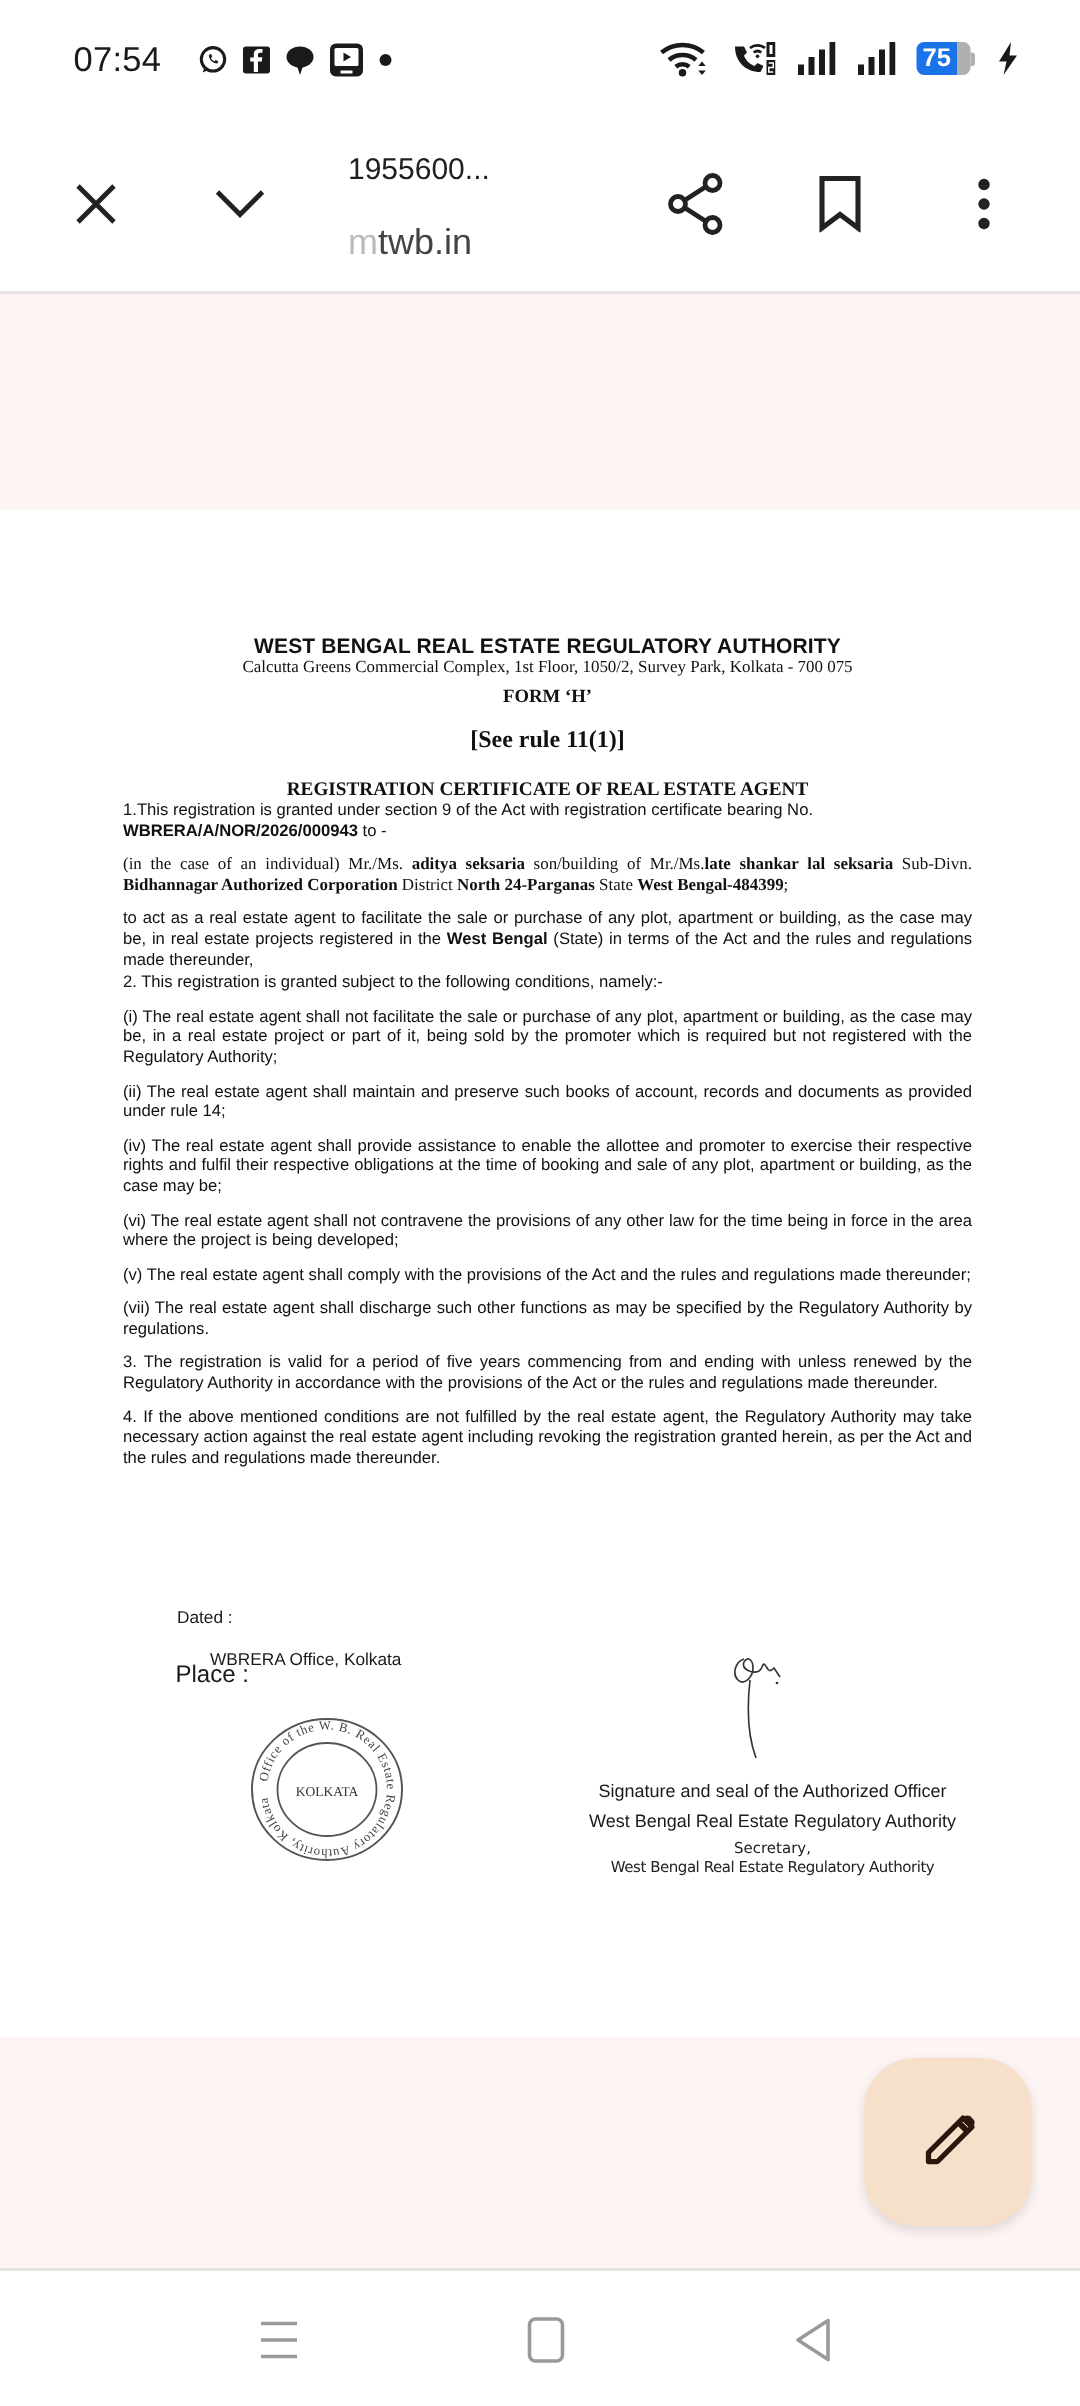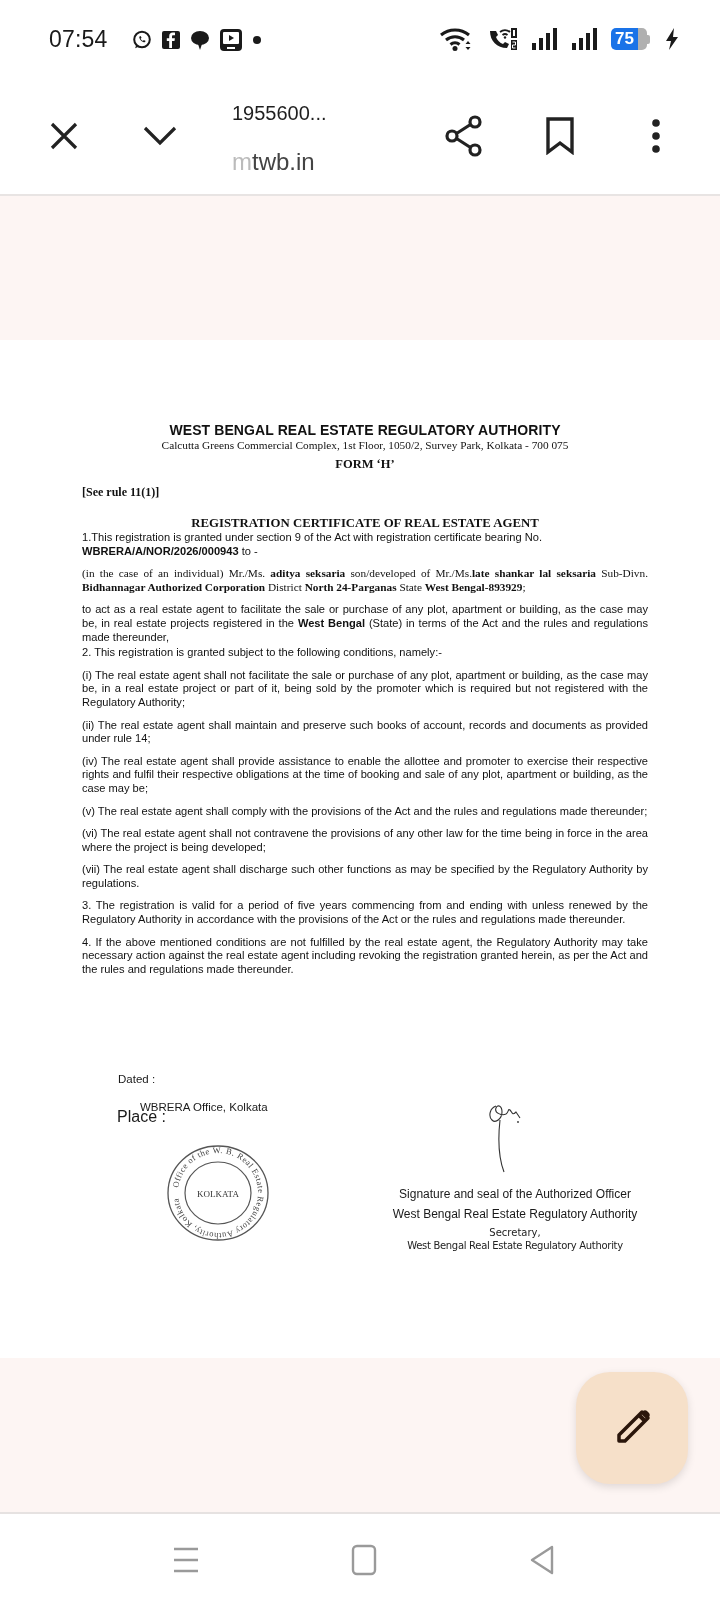--- a/index.html
+++ b/index.html
@@ -33,21 +33,21 @@
   .doc-page { position: absolute; top: 340px; left: 0; width: 720px; height: 1018px; background: #ffffff; }
   .viewer-bottom { position: absolute; top: 1358px; left: 0; width: 720px; height: 156px; background: #fdf5f3; border-bottom: 2px solid #e6e2e1; }
 
   
   .doc { position: absolute; left: 82px; width: 566px; top: 82px; color: #111; }
   .serif { font-family: "Liberation Serif", serif; }
   .sans { font-family: "Liberation Sans", sans-serif; }
   .h-org { text-align: center; font-weight: bold; font-size: 14px; letter-spacing: 0.1px; }
   .h-addr { text-align: center; font-size: 11.3px; margin-top: 1px; }
   .h-form { text-align: center; font-weight: bold; font-size: 12.5px; margin-top: 6px; }
-  .h-rule { font-weight: bold; font-size: 12px; margin-top: 13px; }
+  .h-rule { text-align: center; font-weight: bold; font-size: 16px; margin-top: 13px; }
   .h-cert { text-align: center; font-weight: bold; font-size: 12.8px; margin-top: 16px; }
   .p { font-size: 11.1px; line-height: 13.6px; text-align: justify; }
   .p.serif { font-size: 11.3px; }
   .gap { margin-top: 9px; }
   .gap-s { margin-top: 2px; }
   .b { font-weight: bold; }
   .dated { position: absolute; left: 82px; top: 1073px; font-size: 11.5px; padding-left: 36px; }
   .place-label { position: absolute; left: 82px; top: 1108px; font-size: 16px; padding-left: 35px; }
   .place-value { position: absolute; left: 140px; top: 1101px; font-size: 11.5px; }
   .seal { position: absolute; left: 165px; top: 1143px; width: 106px; height: 100px; }
@@ -199,34 +199,34 @@
     <div class="h-form serif">FORM ‘H’</div>
     <div class="h-rule serif">[See rule 11(1)]</div>
     <div class="h-cert serif">REGISTRATION CERTIFICATE OF REAL ESTATE AGENT</div>
 
     <div class="p sans">
       <span>1.This registration is granted under section 9 of the Act with registration certificate bearing No.</span><br>
       <span class="b">WBRERA/A/NOR/2026/000943</span><span> to -</span>
     </div>
 
     <div class="p serif gap">
-      <span>(in the case of an individual) Mr./Ms. </span><span class="b">aditya seksaria</span><span>  son/developed of Mr./Ms.</span><span class="b">late shankar lal seksaria</span>
-      <span>Sub-Divn. </span><span class="b">Bidhannagar Authorized Corporation</span><span> District </span><span class="b">North 24-Parganas</span><span> State </span><span class="b">West Bengal-893929</span><span>;</span>
+      <span>(in the case of an individual) Mr./Ms. </span><span class="b">aditya seksaria</span><span>  son/building of Mr./Ms.</span><span class="b">late shankar lal seksaria</span>
+      <span>Sub-Divn. </span><span class="b">Bidhannagar Authorized Corporation</span><span> District </span><span class="b">North 24-Parganas</span><span> State </span><span class="b">West Bengal-484399</span><span>;</span>
     </div>
 
     <div class="p sans gap">
       <span>to act as a real estate agent to facilitate the sale or purchase of any plot, apartment or building, as the case may be, in real estate projects registered in the </span><span class="b">West Bengal</span><span> (State) in terms of the Act and the rules and regulations made thereunder,</span>
     </div>
     <div class="p sans gap-s">2.  This registration is granted subject to the following conditions, namely:-</div>
 
     <div class="p sans gap">(i)  The real estate agent shall not facilitate the sale or purchase of any plot, apartment or building, as the case may be, in a real estate project or part of it, being  sold by the promoter which is required but not registered with the Regulatory Authority;</div>
     <div class="p sans gap">(ii)  The real estate agent shall maintain and preserve such books of account, records and documents as provided under rule 14;</div>
     <div class="p sans gap">(iv) The real estate agent shall provide assistance to enable the allottee and promoter to exercise their respective rights and fulfil their respective obligations at the time of booking and sale of any plot, apartment or building, as the case may be;</div>
+    <div class="p sans gap">(vi) The real estate agent shall not contravene the provisions of any other law for the time being in force in the area where the project is being developed;</div>
     <div class="p sans gap">(v) The real estate agent shall comply with the provisions of the Act and the rules and regulations made thereunder;</div>
-    <div class="p sans gap">(vi) The real estate agent shall not contravene the provisions of any other law for the time being in force in the area where the project is being developed;</div>
     <div class="p sans gap">(vii) The real estate agent shall discharge such other functions as may be specified by the Regulatory Authority by regulations.</div>
 
     <div class="p sans gap">3. The registration is valid for a period of five years commencing from  and ending with  unless renewed by the Regulatory Authority in accordance with the provisions of the Act or the rules and regulations made thereunder.</div>
     <div class="p sans gap">4. If the above mentioned conditions are not fulfilled by the real estate agent, the Regulatory Authority may take necessary action against the real estate agent including revoking the registration granted herein, as per the Act and the rules and regulations made thereunder.</div>
   </div>
 </div>
 
 <span class="dated sans">Dated :</span>
 <span class="place-label sans">Place :</span>
 <span class="place-value sans">WBRERA Office, Kolkata</span>

